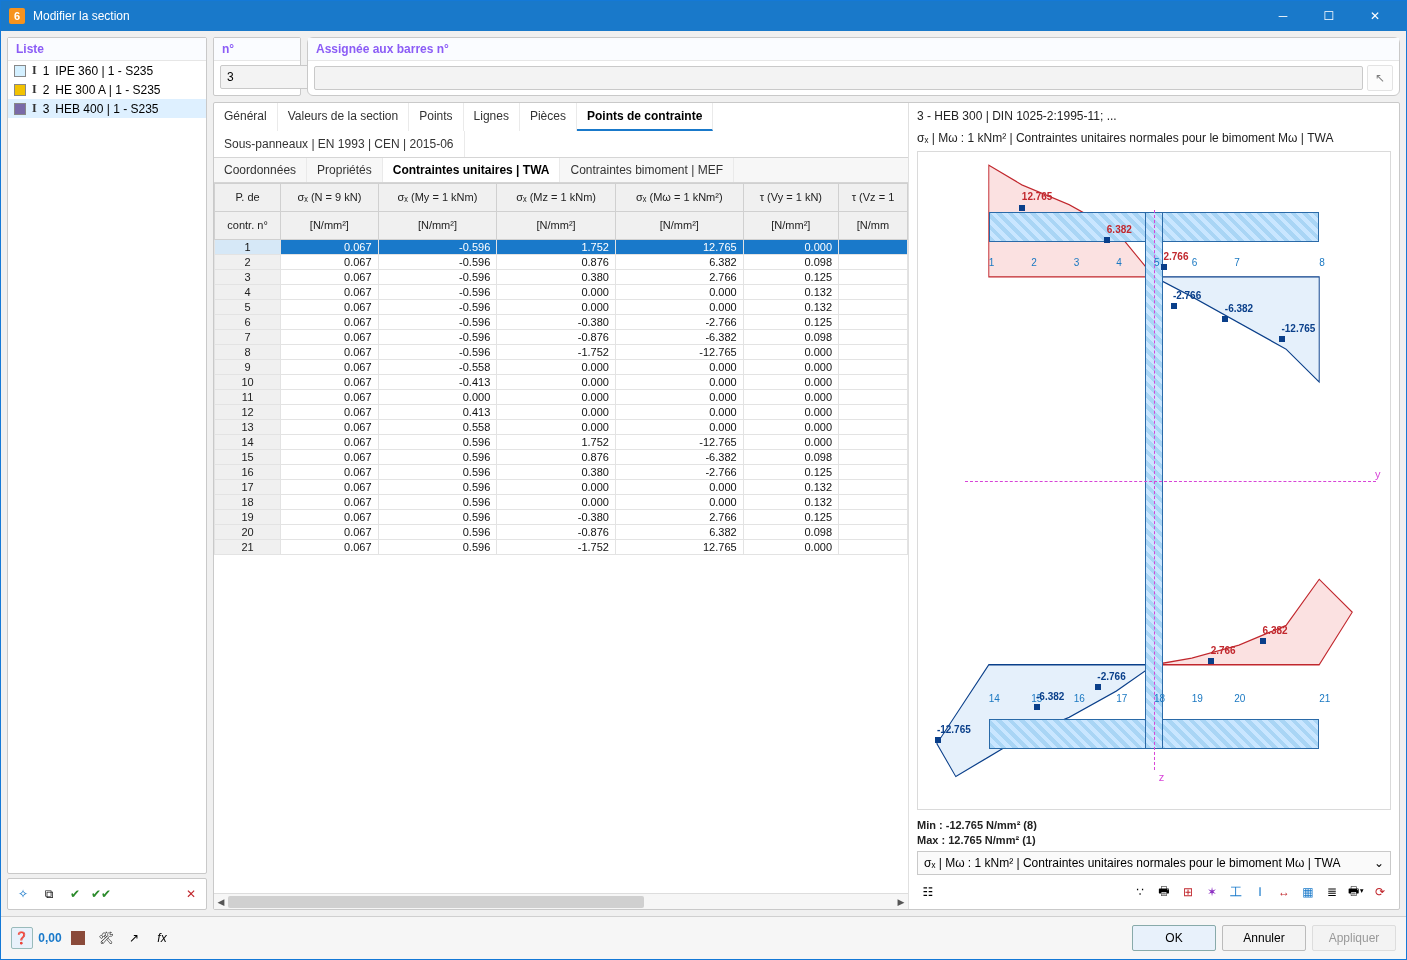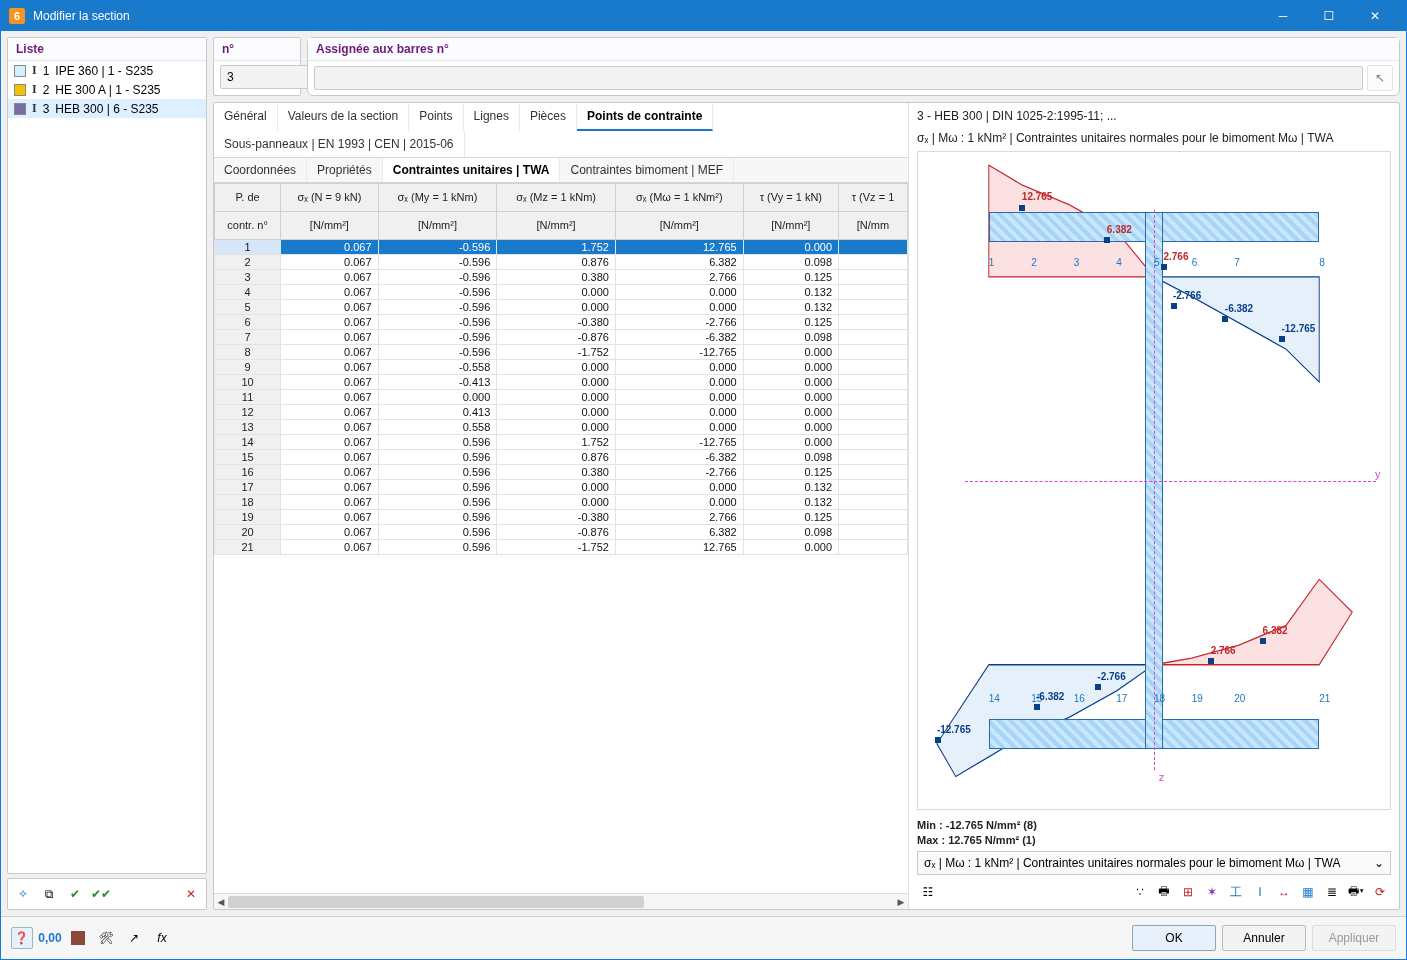--- a/index.html
+++ b/index.html
@@ -6,21 +6,21 @@
   html, body { margin:0; padding:0; height:100%; background:#fff; }
   .window { width:1407px; height:960px; display:flex; flex-direction:column; border:1px solid #1479d7; background:#fff; }
   .titlebar { height:30px; background:#1979ca; color:#fff; display:flex; align-items:center; padding:0 8px; font-size:12px; }
   .titlebar .app-icon { width:16px; height:16px; background:#f7931e; display:inline-flex; align-items:center; justify-content:center; color:#fff; font-weight:bold; font-size:11px; border-radius:2px; margin-right:8px; }
   .titlebar .win-controls { margin-left:auto; display:flex; }
   .titlebar .win-btn { width:46px; height:30px; display:flex; align-items:center; justify-content:center; color:#fff; cursor:pointer; }
   .body { flex:1; display:flex; flex-direction:column; background:#f0f0f0; }
   .main-area { flex:1; display:flex; padding:6px; gap:6px; min-height:0; }
   .left-col { width:200px; display:flex; flex-direction:column; gap:4px; }
   .panel { background:#fff; border:1px solid #c9c9c9; border-radius:2px; display:flex; flex-direction:column; min-height:0;}
-  .panel-hdr { padding:4px 8px; font-size:12px; color:#701a75; border-bottom:1px solid #e6e6e6; background:#fafcff; font-weight:600;}
+  .panel-hdr { padding:4px 8px; font-size:12px; color:#8b5cf6; border-bottom:1px solid #e6e6e6; background:#fafcff; font-weight:600;}
   .list-body { flex:1; overflow:auto; }
   .list-item { display:flex; align-items:center; padding:2px 6px; font-size:12px; gap:6px; cursor:pointer; }
   .list-item.selected { background:#def0ff; }
   .sw { width:12px; height:12px; display:inline-block; border:1px solid #888;}
   .ishape { font-weight:bold; font-family:serif; color:#333; }
   .list-toolbar { display:flex; gap:4px; padding:4px; background:#fff; border:1px solid #c9c9c9; border-radius:2px; }
   .tool-btn { width:22px; height:22px; display:flex; align-items:center; justify-content:center; border:1px solid transparent; border-radius:2px; cursor:pointer; font-size:12px;}
   .right-col { flex:1; display:flex; flex-direction:column; gap:6px; min-width:0; }
   .top-row { display:flex; gap:6px; }
   .panel.num { width:88px; }
@@ -105,21 +105,21 @@
               <div class="list-item">
                 <span class="sw" style="background:#f2c200"></span>
                <span class="ishape">I</span>
                <span>2</span>
                <span>HE 300 A | 1 - S235</span>
               </div>
               <div class="list-item selected">
                 <span class="sw" style="background:#7a6aa8"></span>
                <span class="ishape">I</span>
                <span>3</span>
-               <span>HEB 300 | 6 - S235</span>
+               <span>HEB 400 | 1 - S235</span>
               </div>
             </div>
         </div>
         <div class="list-toolbar">
           <div class="tool-btn" style="color:#1979ca">✧</div>
           <div class="tool-btn">⧉</div>
           <div class="tool-btn" style="color:#2a8a2a">✔</div>
           <div class="tool-btn" style="color:#2a8a2a">✔✔</div>
           <div class="tool-btn" style="margin-left:auto;color:#c1272d">✕</div>
         </div>

